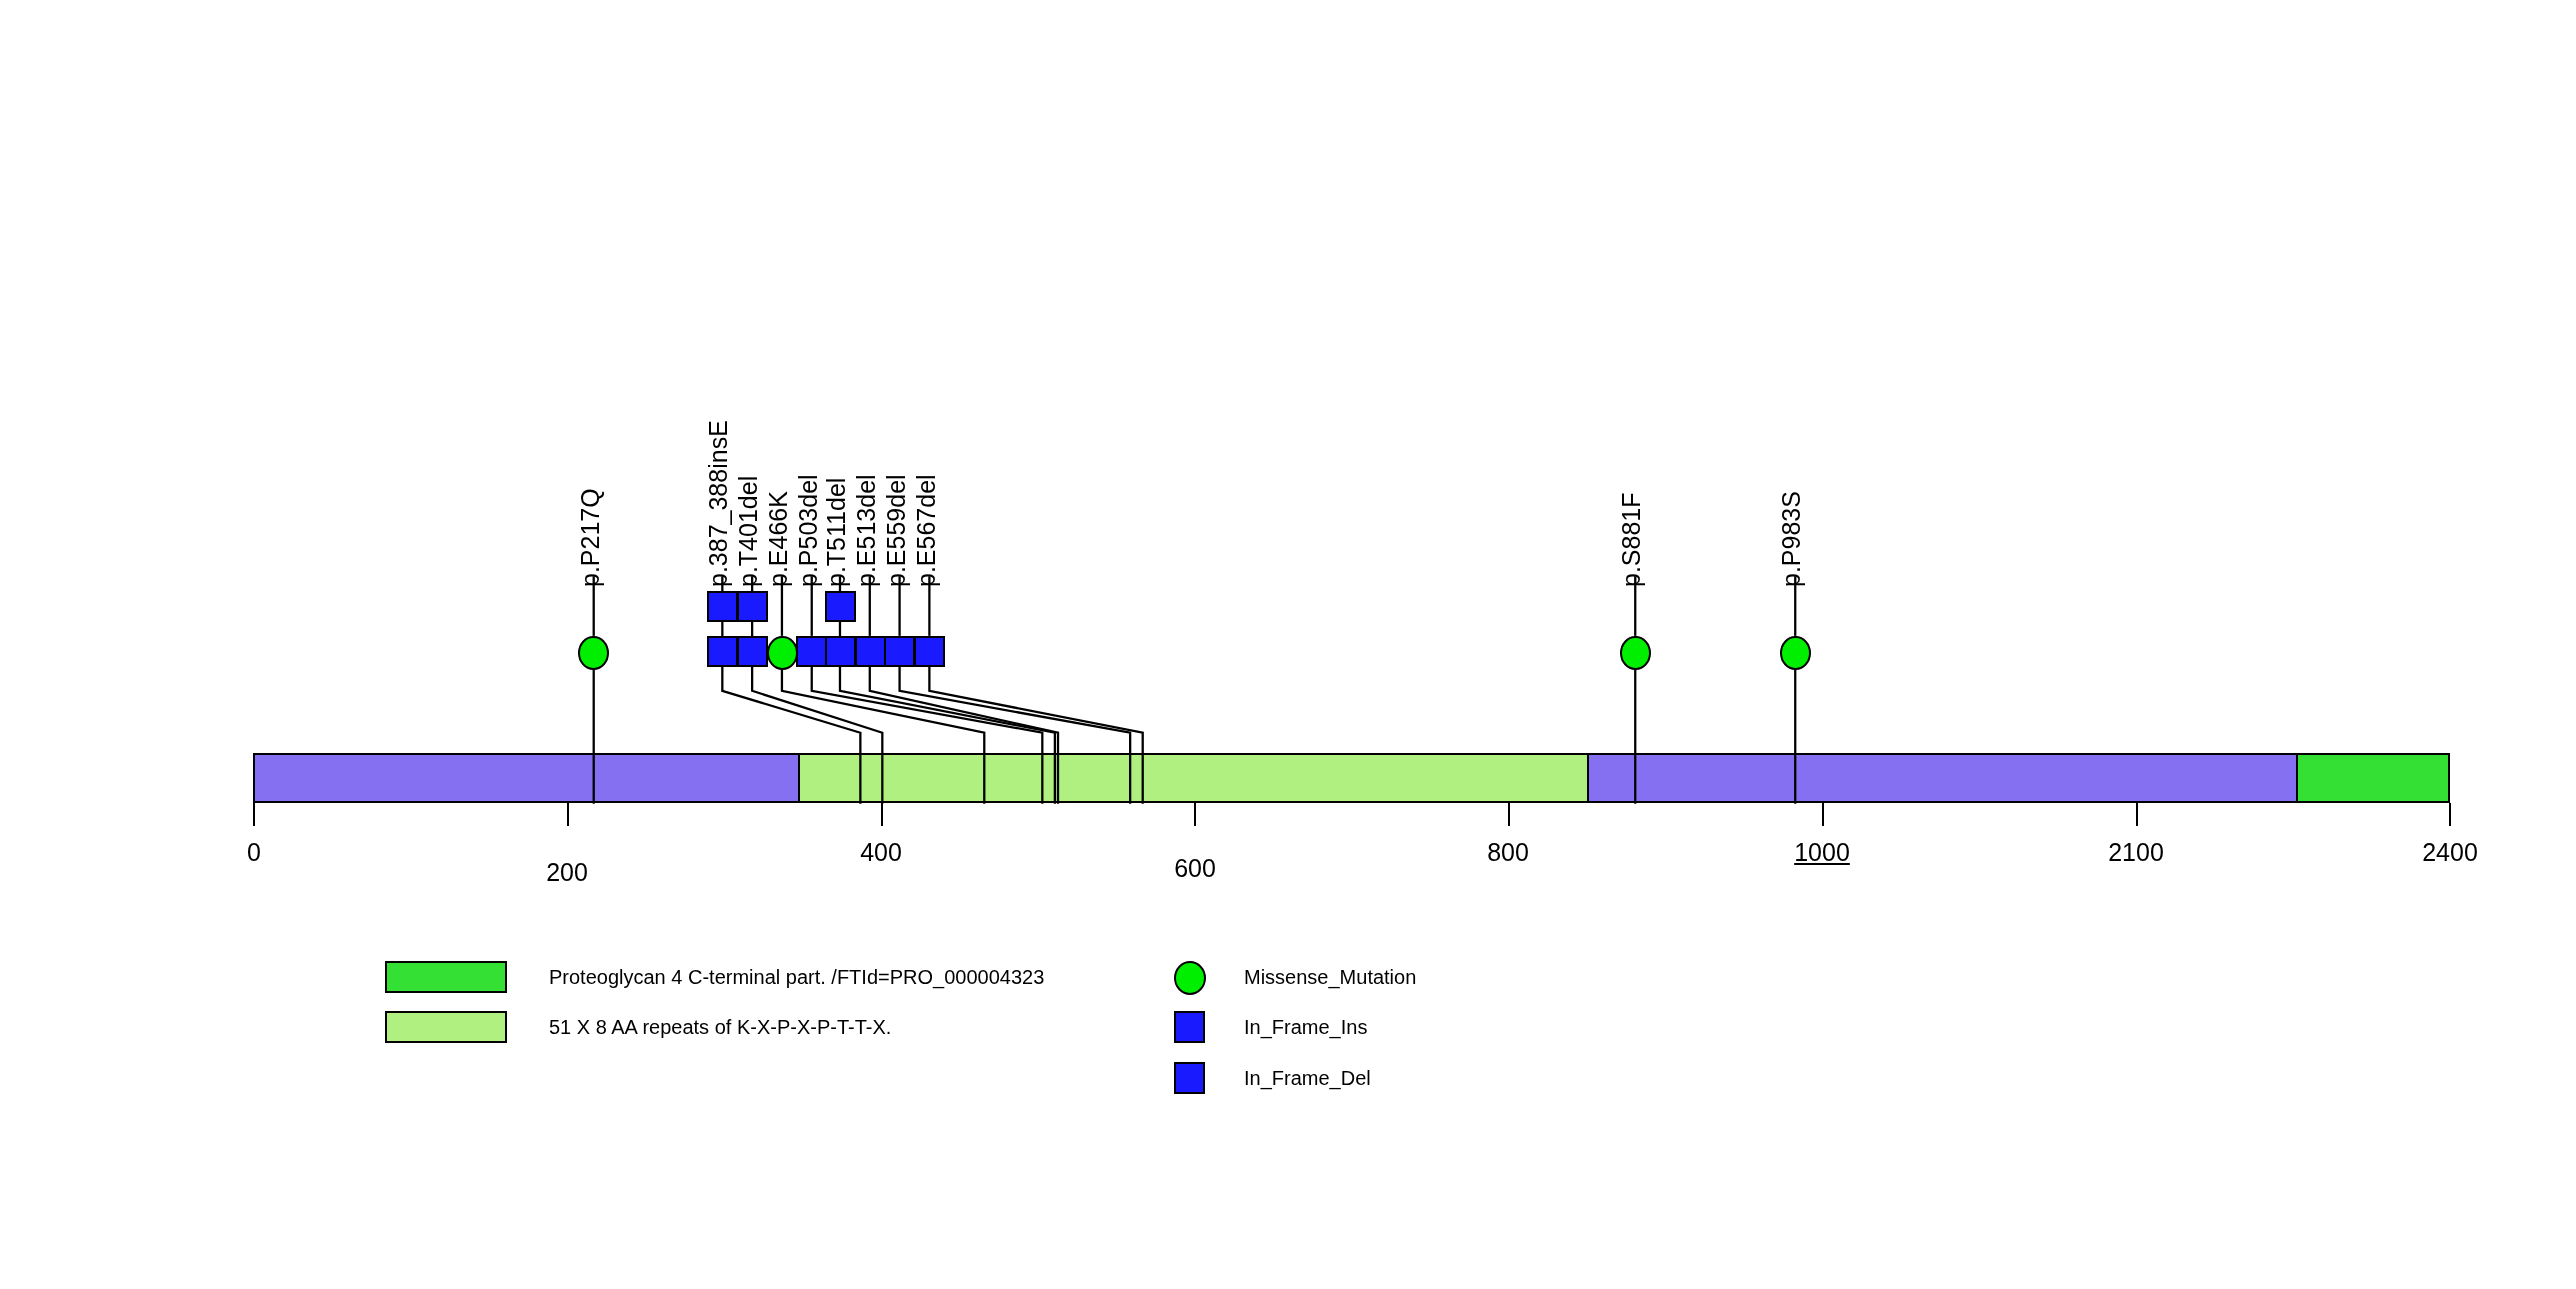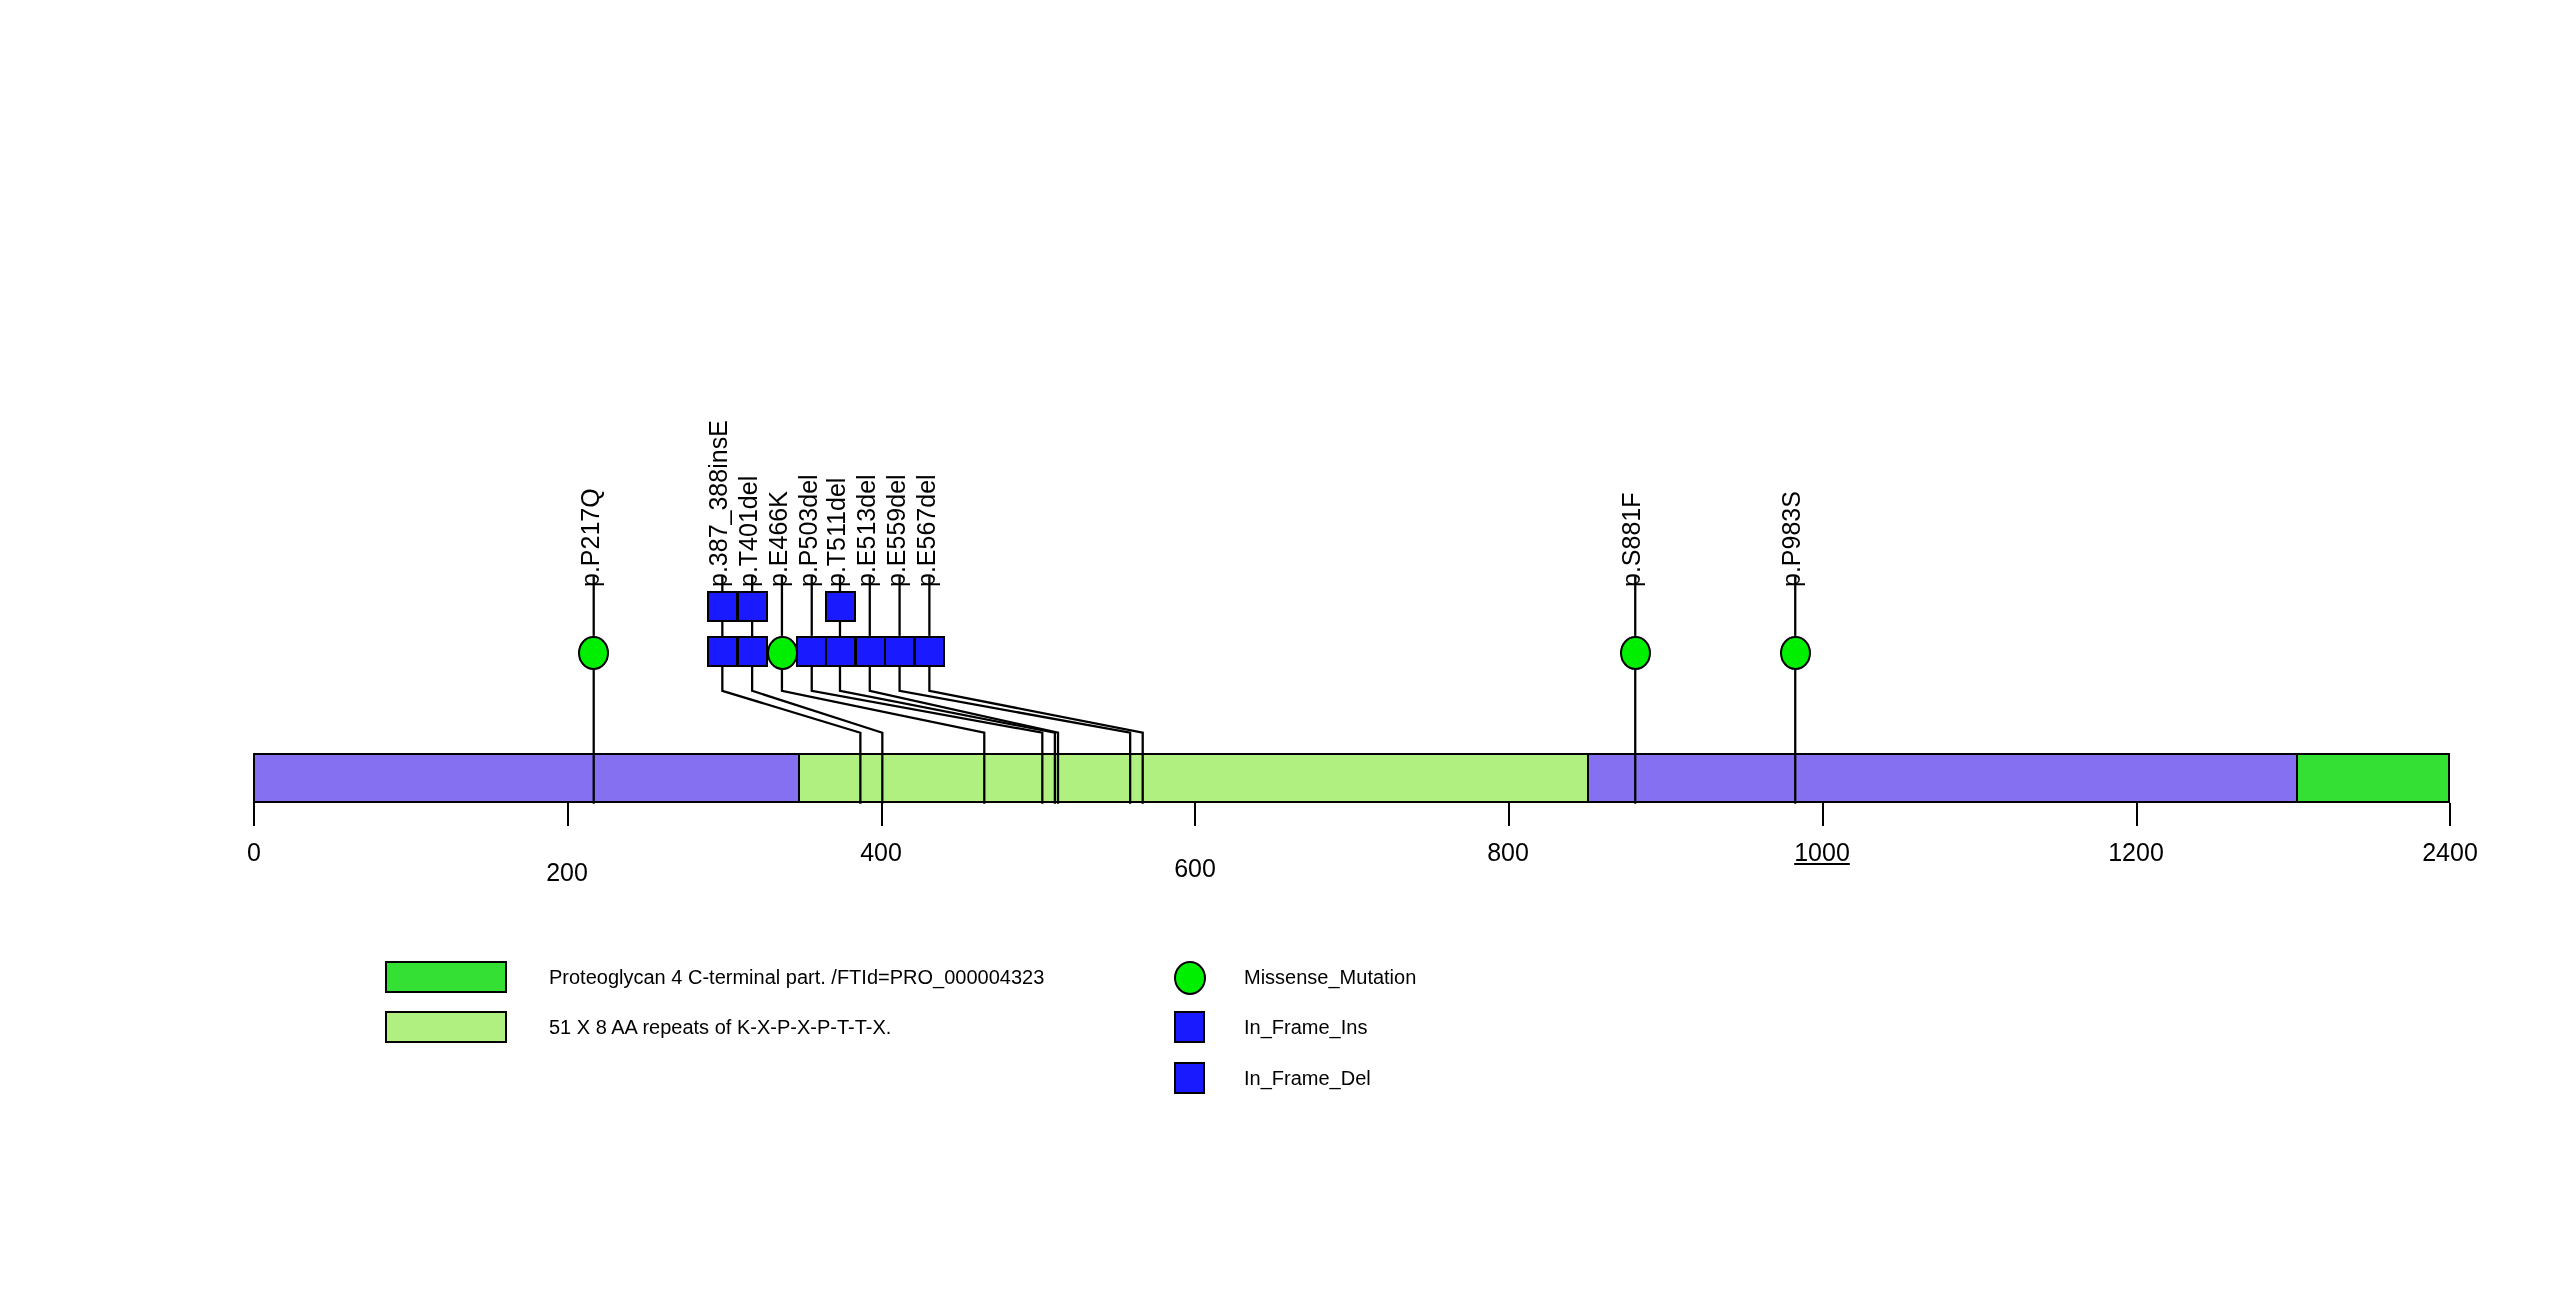--- a/index.html
+++ b/index.html
@@ -112,21 +112,21 @@
       <div class="ticklabel" style="left: 521px; top: 860px; width: 92px;">200</div>
       <div class="tick" style="left: 881px; top: 803px; height: 23px;"></div>
       <div class="ticklabel" style="left: 835px; top: 840px; width: 92px;">400</div>
       <div class="tick" style="left: 1194px; top: 803px; height: 23px;"></div>
       <div class="ticklabel" style="left: 1149px; top: 856px; width: 92px;">600</div>
       <div class="tick" style="left: 1508px; top: 803px; height: 23px;"></div>
       <div class="ticklabel" style="left: 1462px; top: 840px; width: 92px;">800</div>
       <div class="tick" style="left: 1822px; top: 803px; height: 23px;"></div>
       <div class="ticklabel" style="left: 1776px; top: 840px; width: 92px; text-decoration: underline;">1000</div>
       <div class="tick" style="left: 2136px; top: 803px; height: 23px;"></div>
-      <div class="ticklabel" style="left: 2090px; top: 840px; width: 92px;">1200</div>
+      <div class="ticklabel" style="left: 2090px; top: 840px; width: 92px;">2100</div>
       <div class="tick" style="left: 2449px; top: 803px; height: 23px;"></div>
       <div class="ticklabel" style="left: 2404px; top: 840px; width: 92px;">2400</div>
     </div>
 
   <div id="legend-layer">
       <div class="legend-swatch" style="left: 385px; top: 961px; width: 122px; height: 32px; background: rgb(51, 224, 51);"></div>
       <div class="legend-text" style="left: 549px; top: 967px;">Proteoglycan 4 C-terminal part. /FTId=PRO_000004323</div>
       <div class="legend-swatch" style="left: 385px; top: 1011px; width: 122px; height: 32px; background: rgb(176, 240, 128);"></div>
       <div class="legend-text" style="left: 549px; top: 1017px;">51 X 8 AA repeats of K-X-P-X-P-T-T-X.</div>
       <div class="marker-ci" style="left: 1174px; top: 961px; width: 32px; height: 34px; background: rgb(0, 238, 0);"></div>

